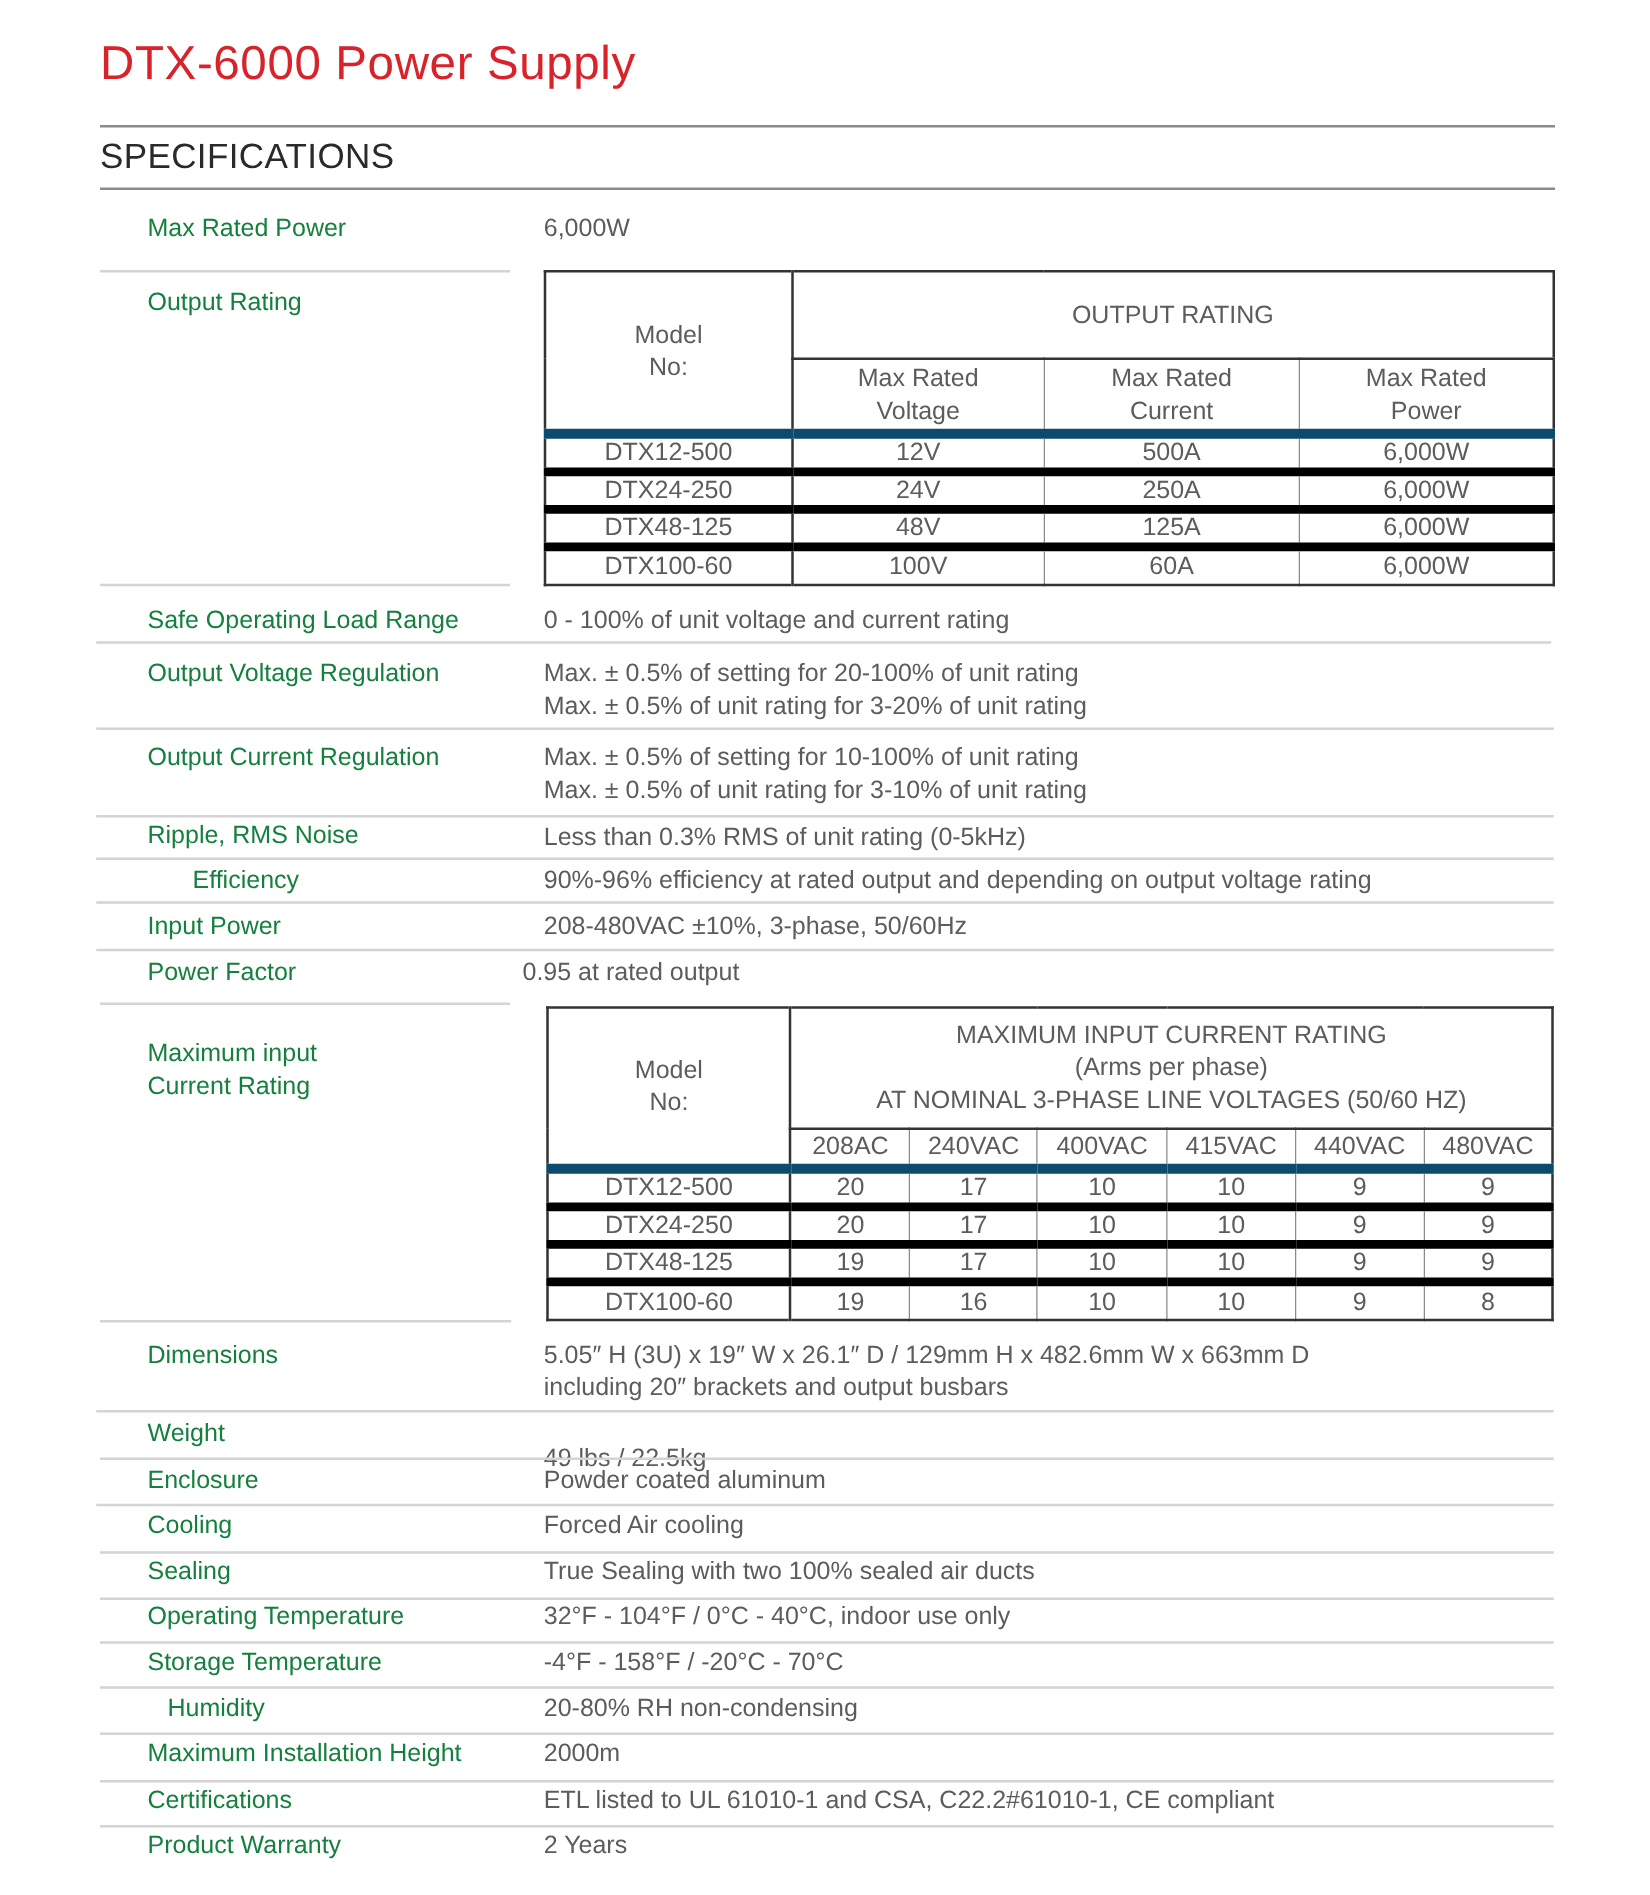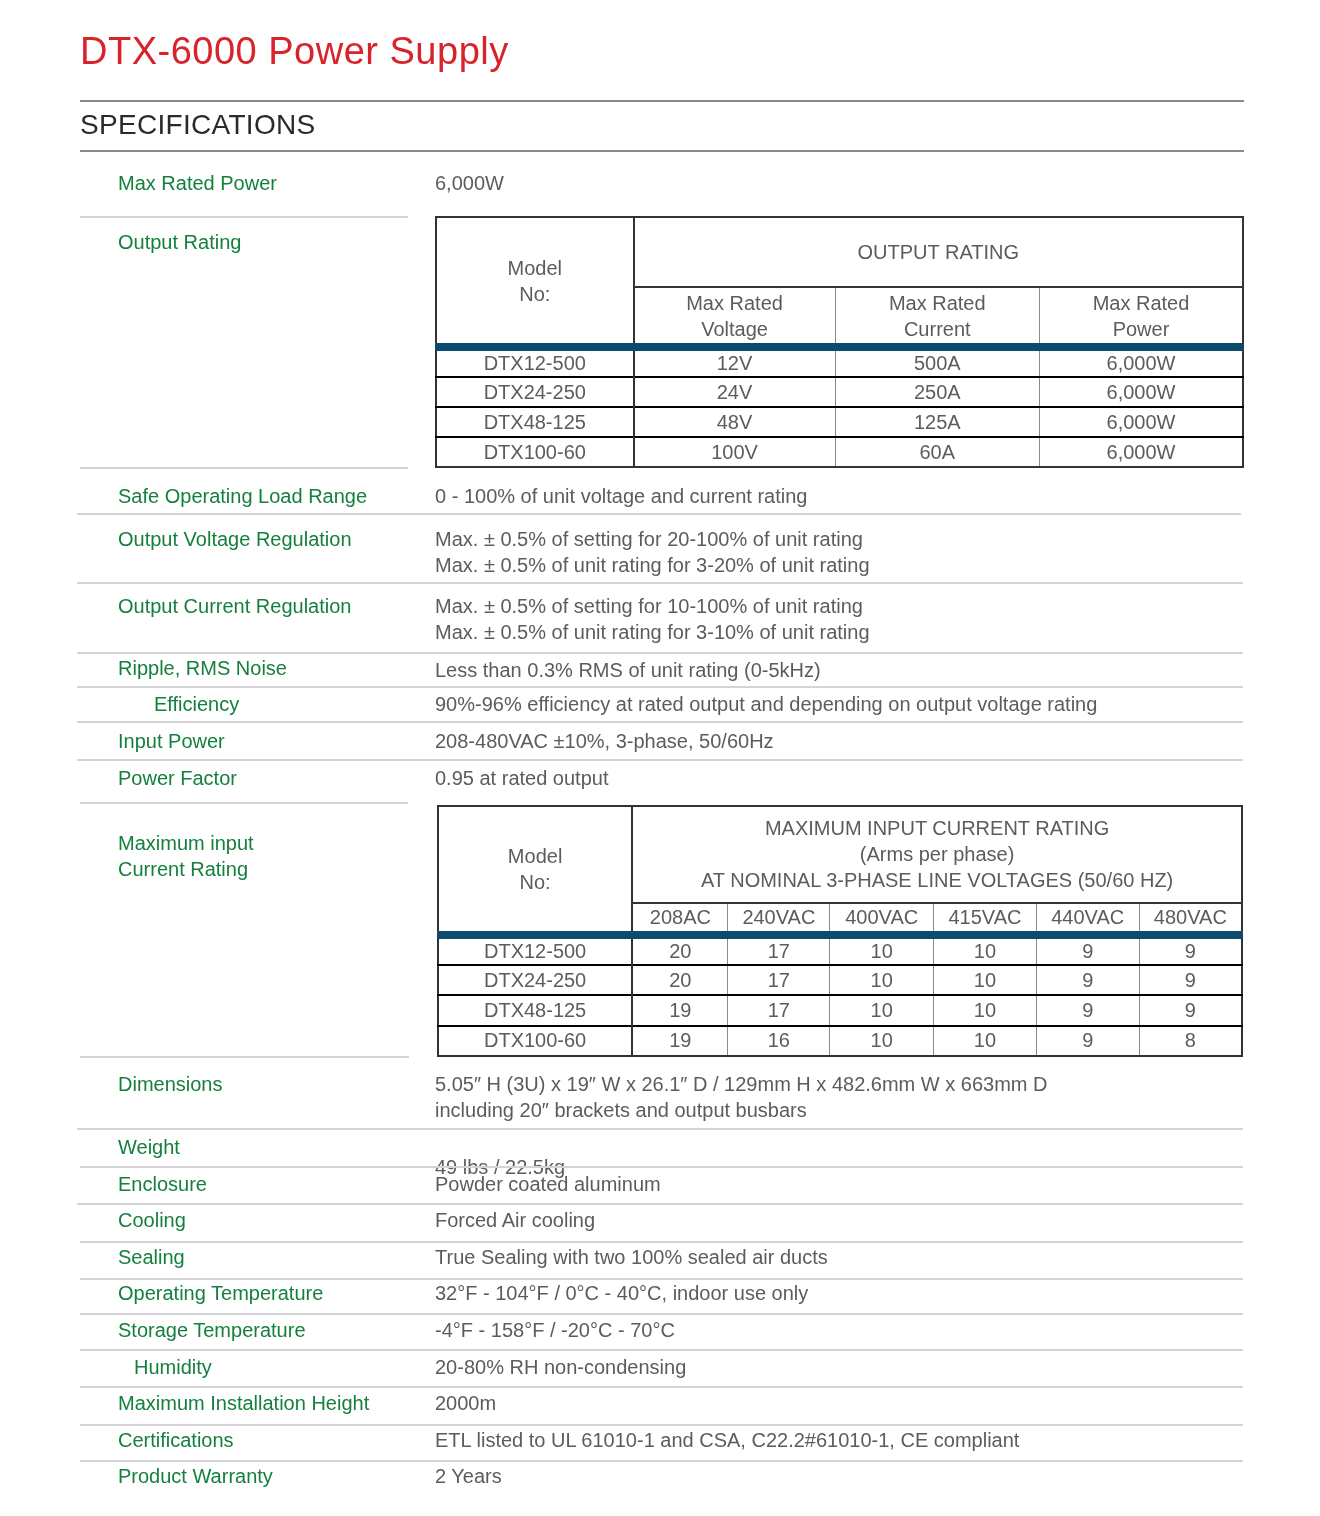--- a/index.html
+++ b/index.html
@@ -20,21 +20,21 @@
   }
   .lbl { font-size: 20px; color: #15803d; white-space: nowrap; line-height: 26px; }
   .val { font-size: 20px; color: #5c5c5c; white-space: nowrap; line-height: 26px; }
 
   table.spec {
     position: absolute; border-collapse: collapse;
     border: 2px solid #333; font-size: 20px; color: #5c5c5c;
   }
   table.spec td, table.spec th {
     font-weight: normal; text-align: center; padding: 0;
-    border-left: 1px solid #8a8a8a; border-top: 2px solid #000000;
+    border-left: 1px solid #8a8a8a; border-top: 7px solid #000000;
   }
   table.spec .hdr-bottom { border-bottom: 8px solid #0c4a6e; }
   table.spec .thick-left { border-left: 2px solid #333; }
   table.spec td.first { border-left: none; }
 </style>
 </head>
 <body>
 
 <div class="abs title">DTX-6000 Power Supply</div>
 <div class="abs rule-dark" style="left:80px; top:100px; width:1164px;"></div>
@@ -124,21 +124,21 @@
 
 <div class="abs lbl" style="left:118px; top:691px;margin-left:36px;">Efficiency</div>
 <div class="abs val" style="left:435px; top:691px;">90%-96% efficiency at rated output and depending on output voltage rating</div>
 <div class="abs rule" style="left:77px; top:721px; width:1166px;"></div>
 
 <div class="abs lbl" style="left:118px; top:728px;">Input Power</div>
 <div class="abs val" style="left:435px; top:728px;">208-480VAC ±10%, 3-phase, 50/60Hz</div>
 <div class="abs rule" style="left:77px; top:759px; width:1166px;"></div>
 
 <div class="abs lbl" style="left:118px; top:765px;">Power Factor</div>
-<div class="abs val" style="left:435px; top:765px;">0.95 at rated output</div>
+<div class="abs val" style="left:418px; top:765px;">0.95 at rated output</div>
 <div class="abs rule" style="left:80px; top:802px; width:328px;"></div>
 
 <div class="abs lbl" style="left:118px; top:830px;">Maximum input</div>
 <div class="abs lbl" style="left:118px; top:856px;">Current Rating</div>
 
 <table class="spec" style="left:437px; top:805px; width:806px; height:252px;">
   <colgroup>
     <col style="width:195px">
       <col style="width:96px">
       <col style="width:102px">

